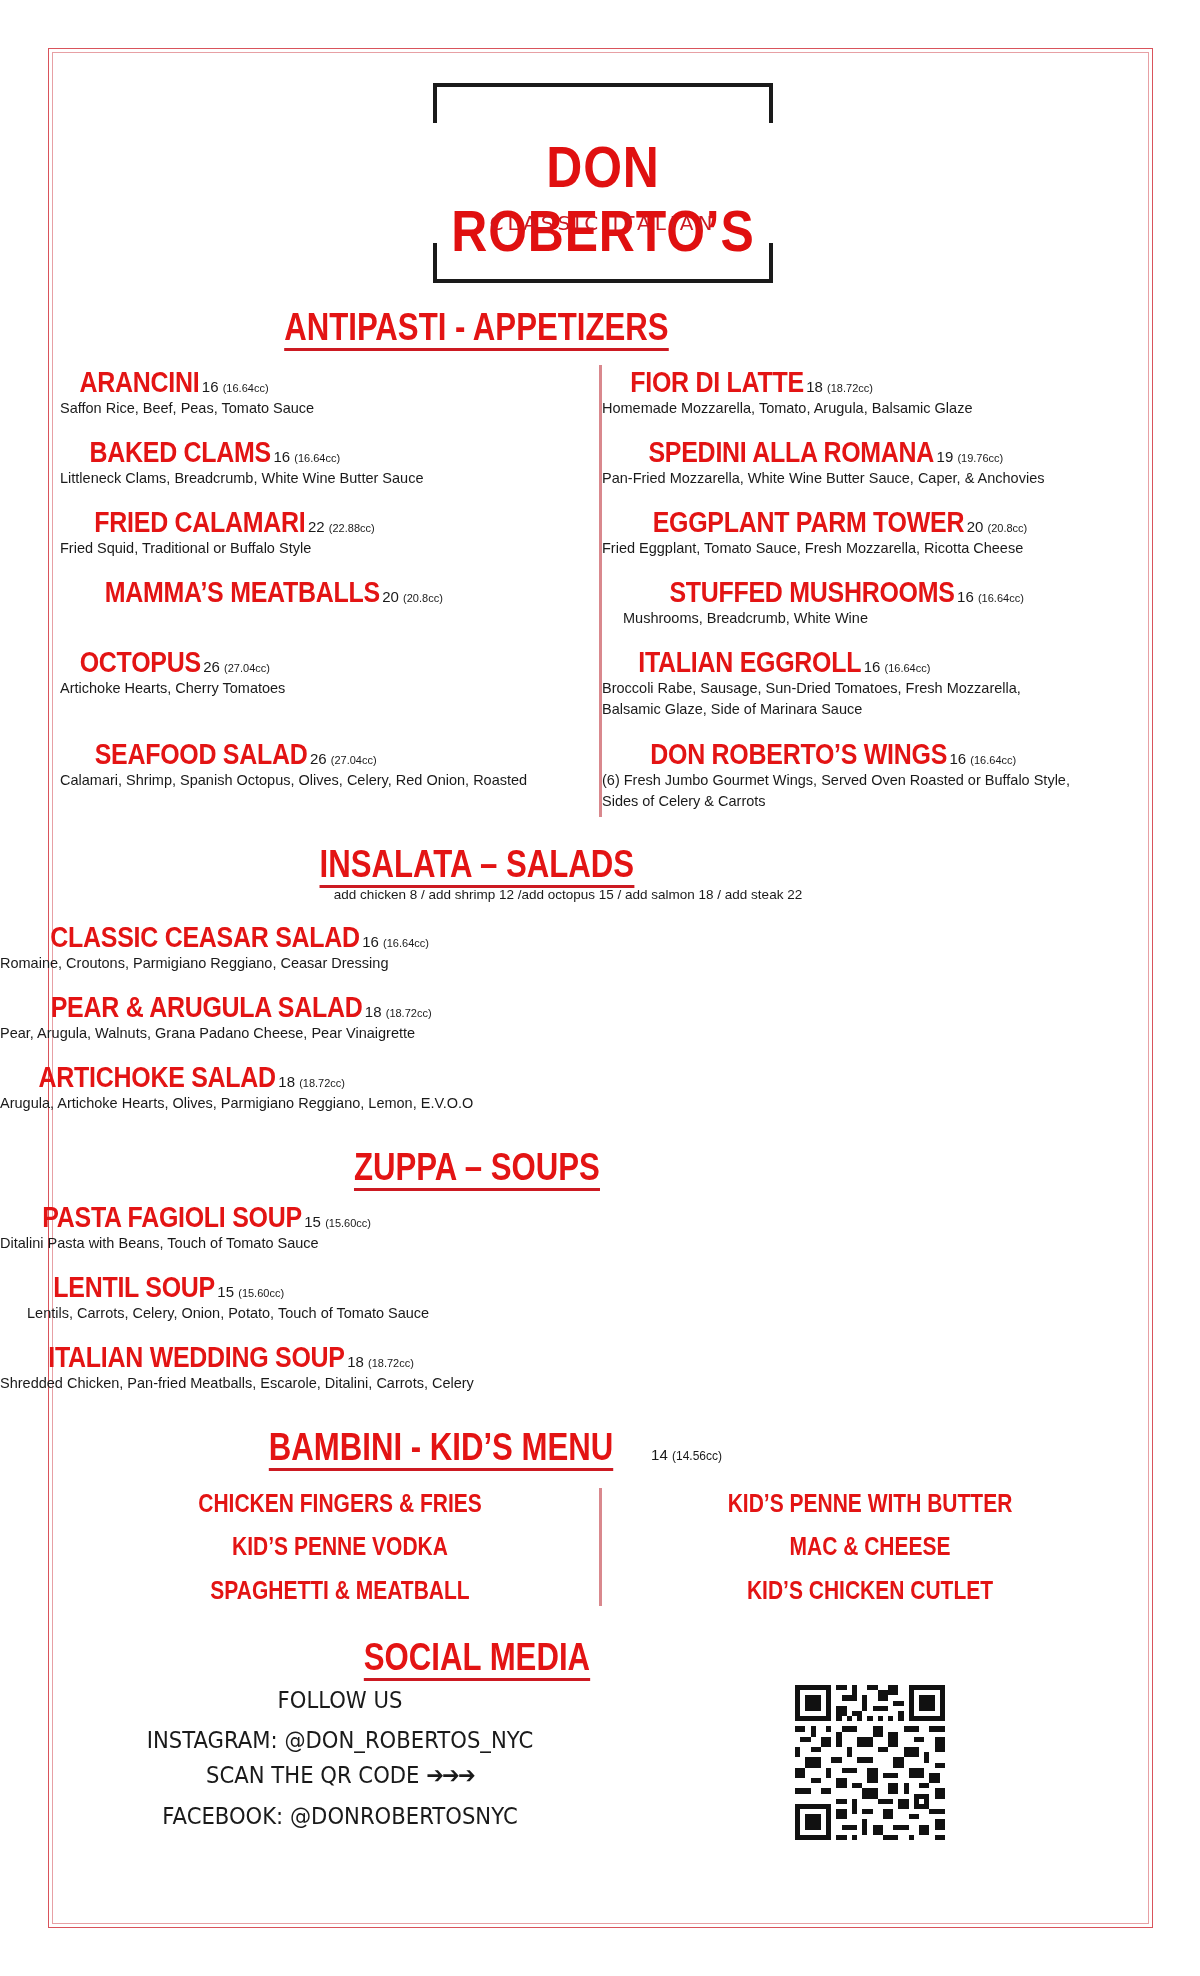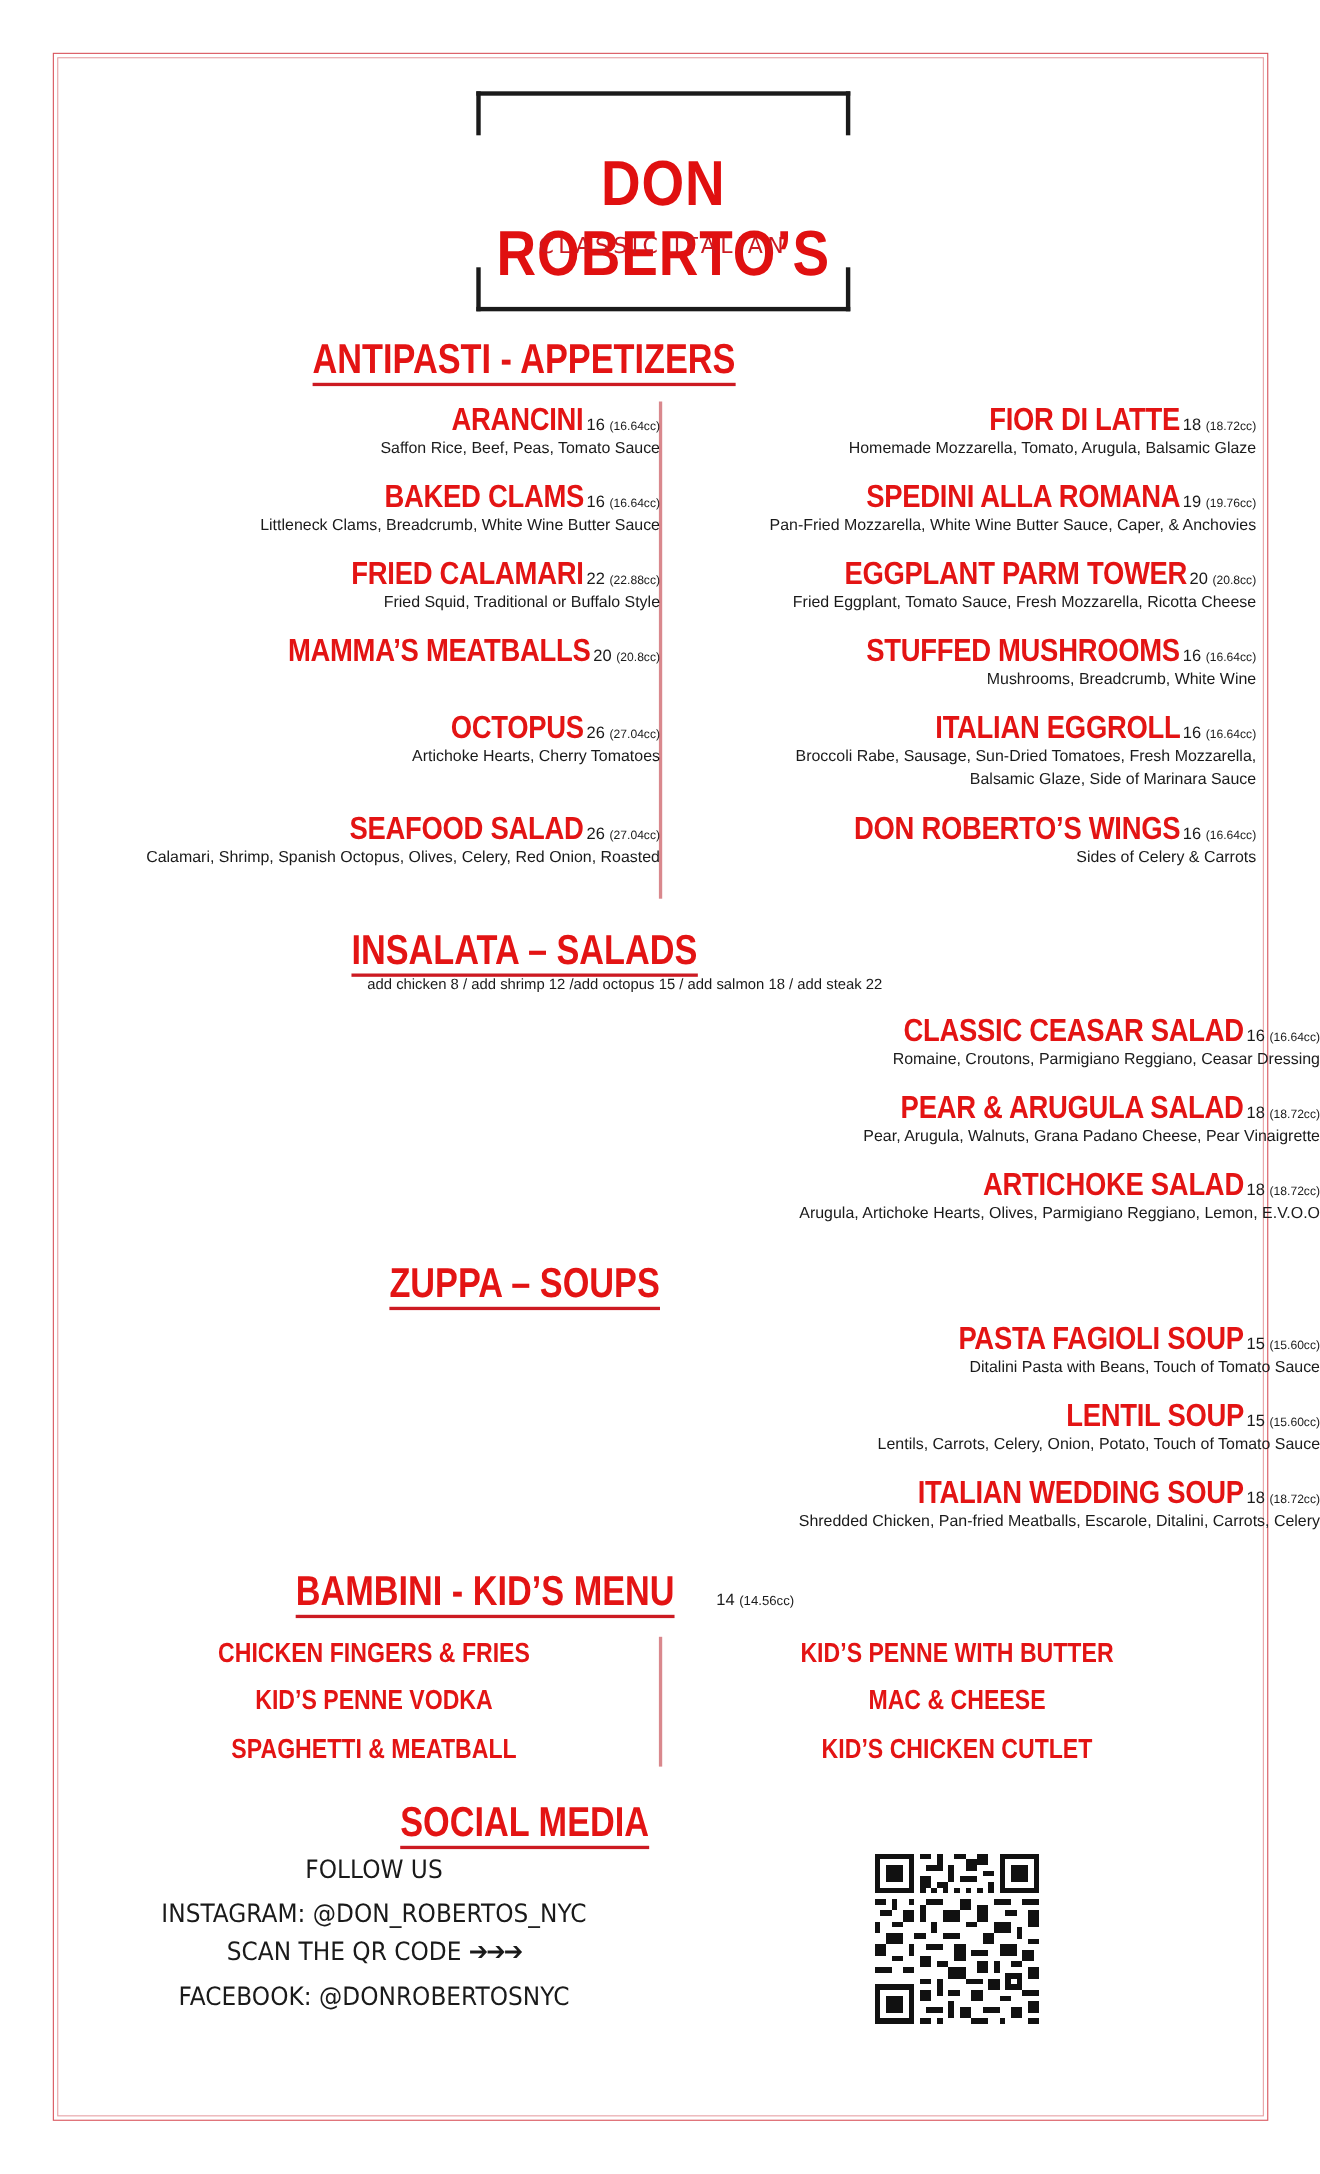--- a/index.html
+++ b/index.html
@@ -105,21 +105,21 @@
   .heading-price small { font-size: 12px; }
 
   .col {
     position: absolute;
     text-align: center;
   }
   .item {
     position: absolute;
     left: 0;
     right: 0;
-    text-align: right;
+    text-align: left;
   }
   .item-name {
     font-family: "Liberation Sans", sans-serif;
     font-weight: bold;
     font-size: 29px;
     line-height: 32px;
     color: #e31414;
     display: inline-block;
     transform: scaleX(0.86);
     transform-origin: right center;
@@ -263,20 +263,21 @@
   </div>
   <div class="item" style="top:646px;">
     <span class="item-name">ITALIAN EGGROLL</span>
     <span class="item-price"><span>16</span> <span class="cc">(16.64cc)</span></span>
     <div class="item-desc">Broccoli Rabe, Sausage, Sun-Dried Tomatoes, Fresh Mozzarella,</div>
     <div class="item-desc">Balsamic Glaze, Side of Marinara Sauce</div>
   </div>
   <div class="item" style="top:738px;">
     <span class="item-name">DON ROBERTO’S WINGS</span>
     <span class="item-price"><span>16</span> <span class="cc">(16.64cc)</span></span>
+    <div class="item-desc">(6) Fresh Jumbo Gourmet Wings, Served Oven Roasted or Buffalo Style,</div>
     <div class="item-desc">Sides of Celery &amp; Carrots</div>
   </div>
 </div>
 
 <div class="section-heading" style="top:843px;">
   <span class="h">INSALATA – SALADS</span>
 </div>
 <div class="addons" style="top:887px;">add chicken 8 / add shrimp 12 /add octopus 15 / add salmon 18 / add steak 22</div>
 
 <div class="col" style="left:0;width:1200px;top:0;height:0;">

